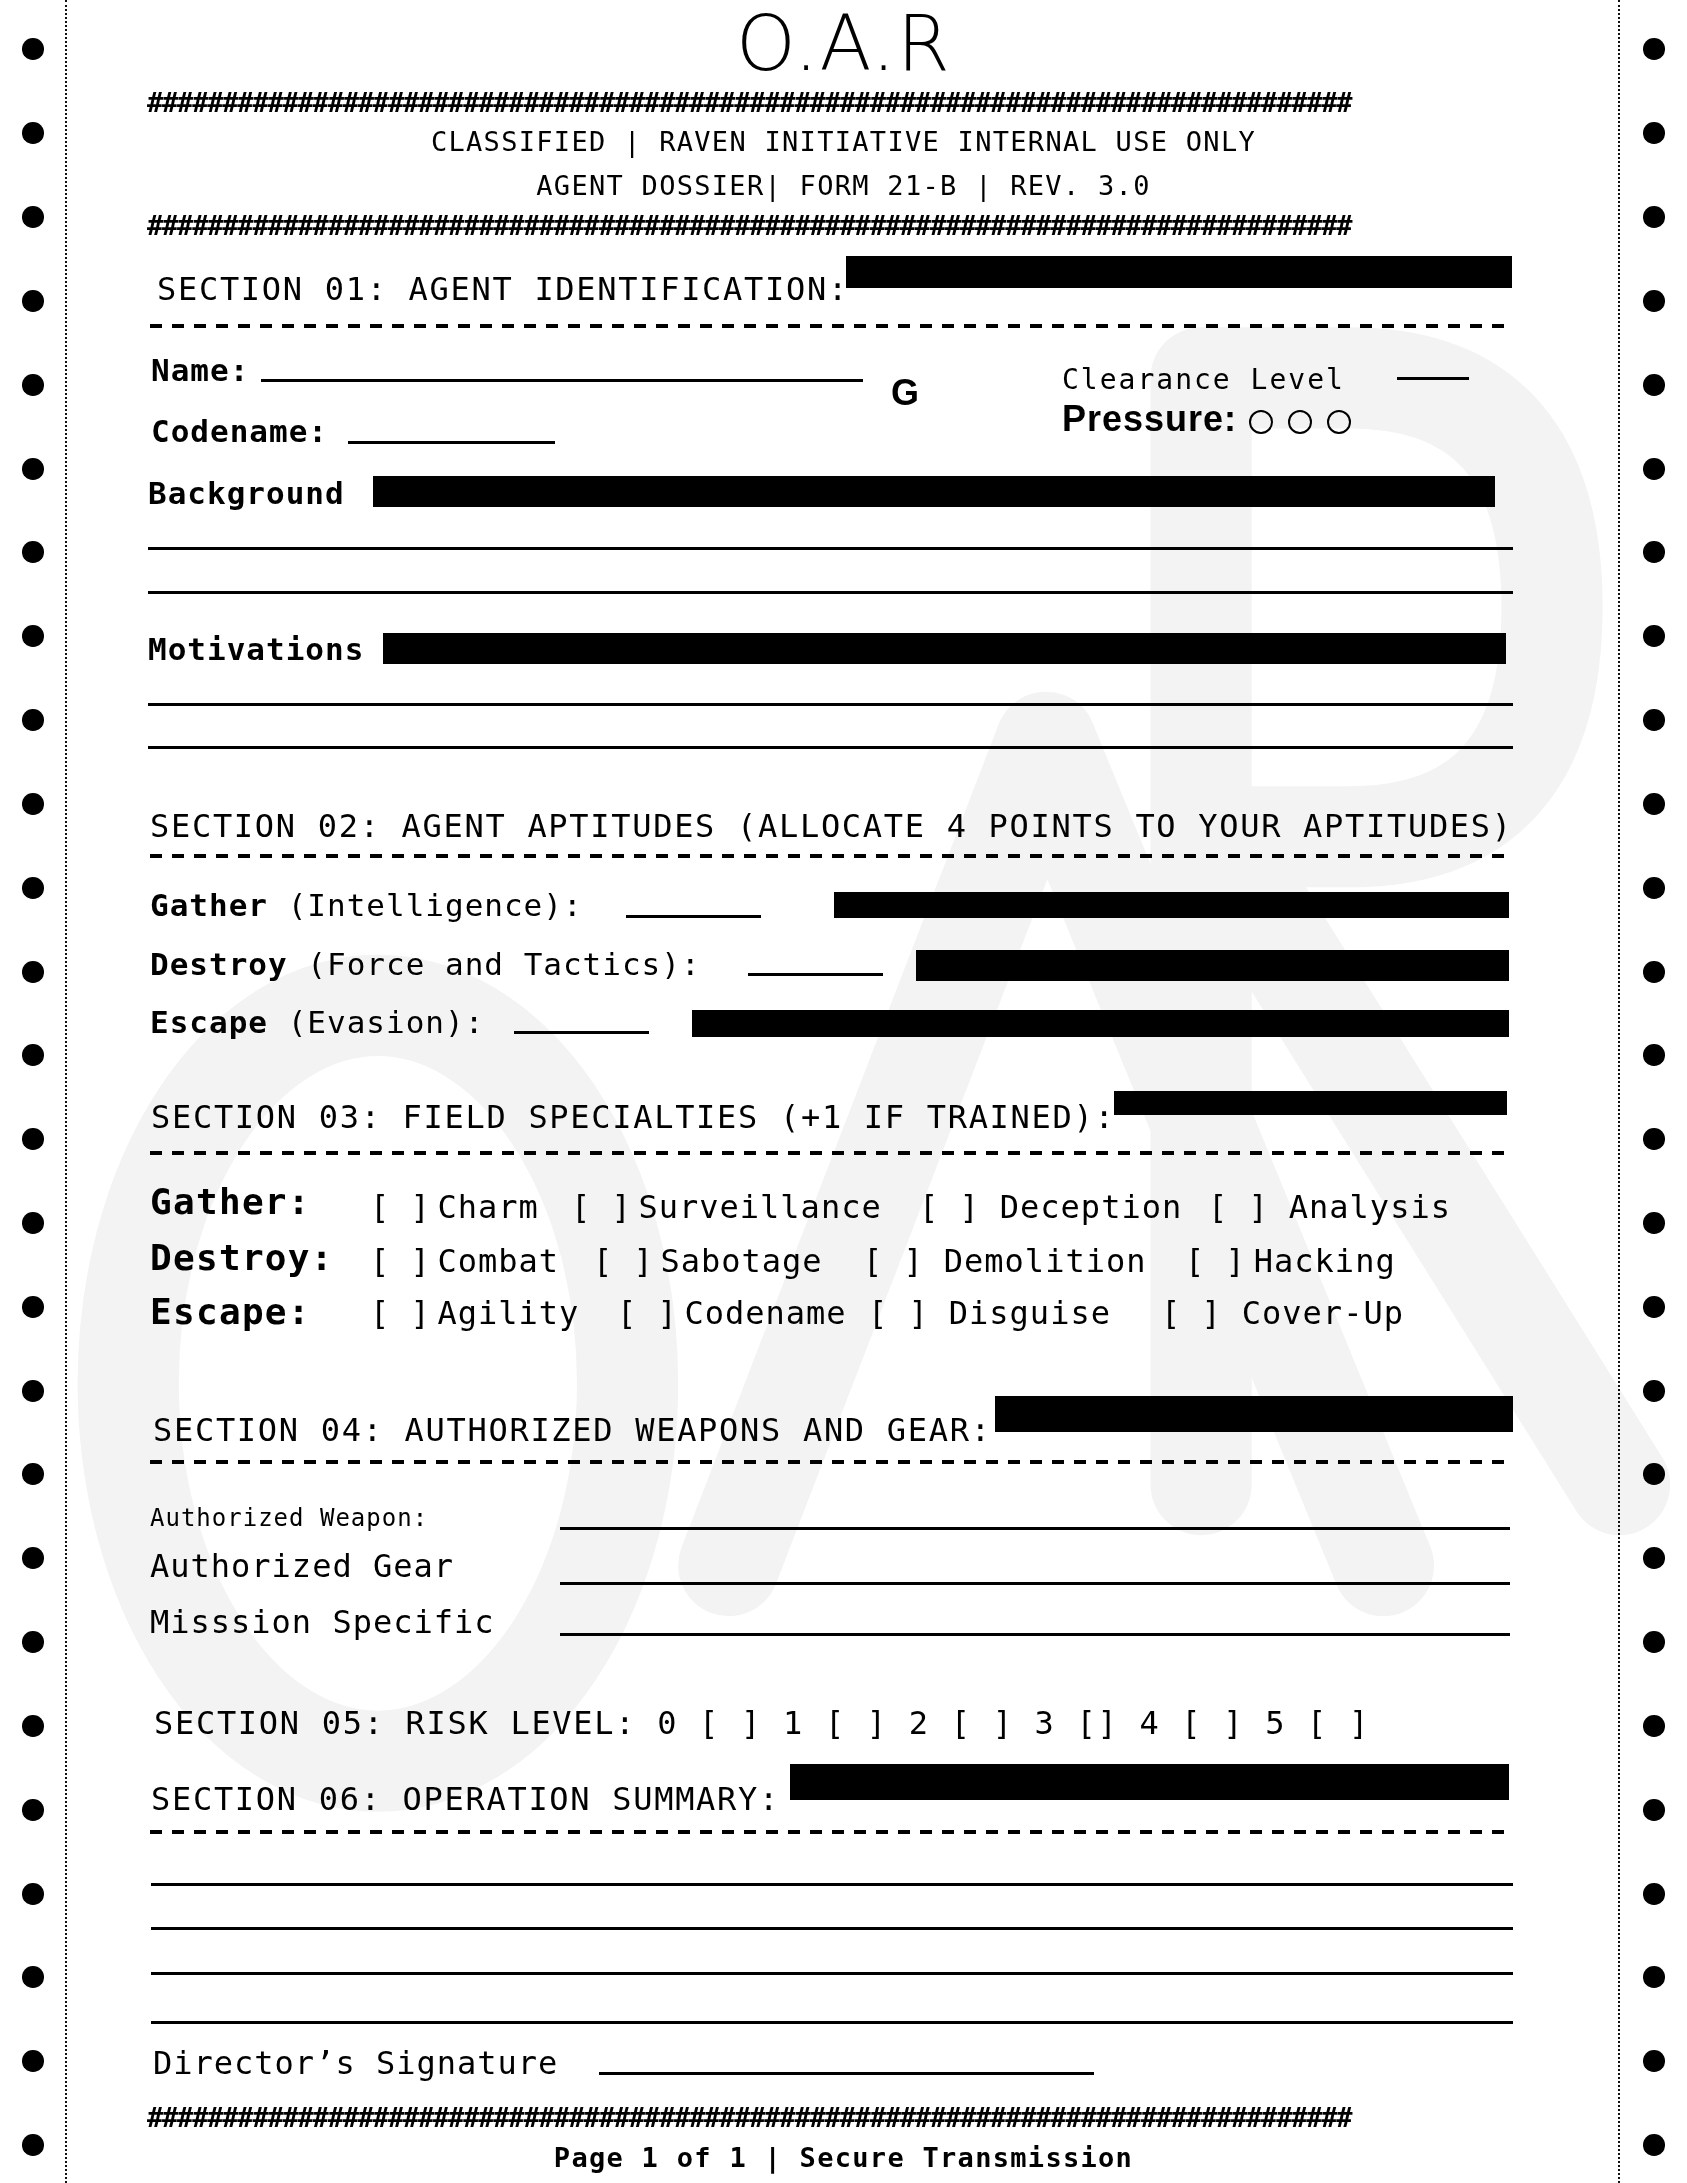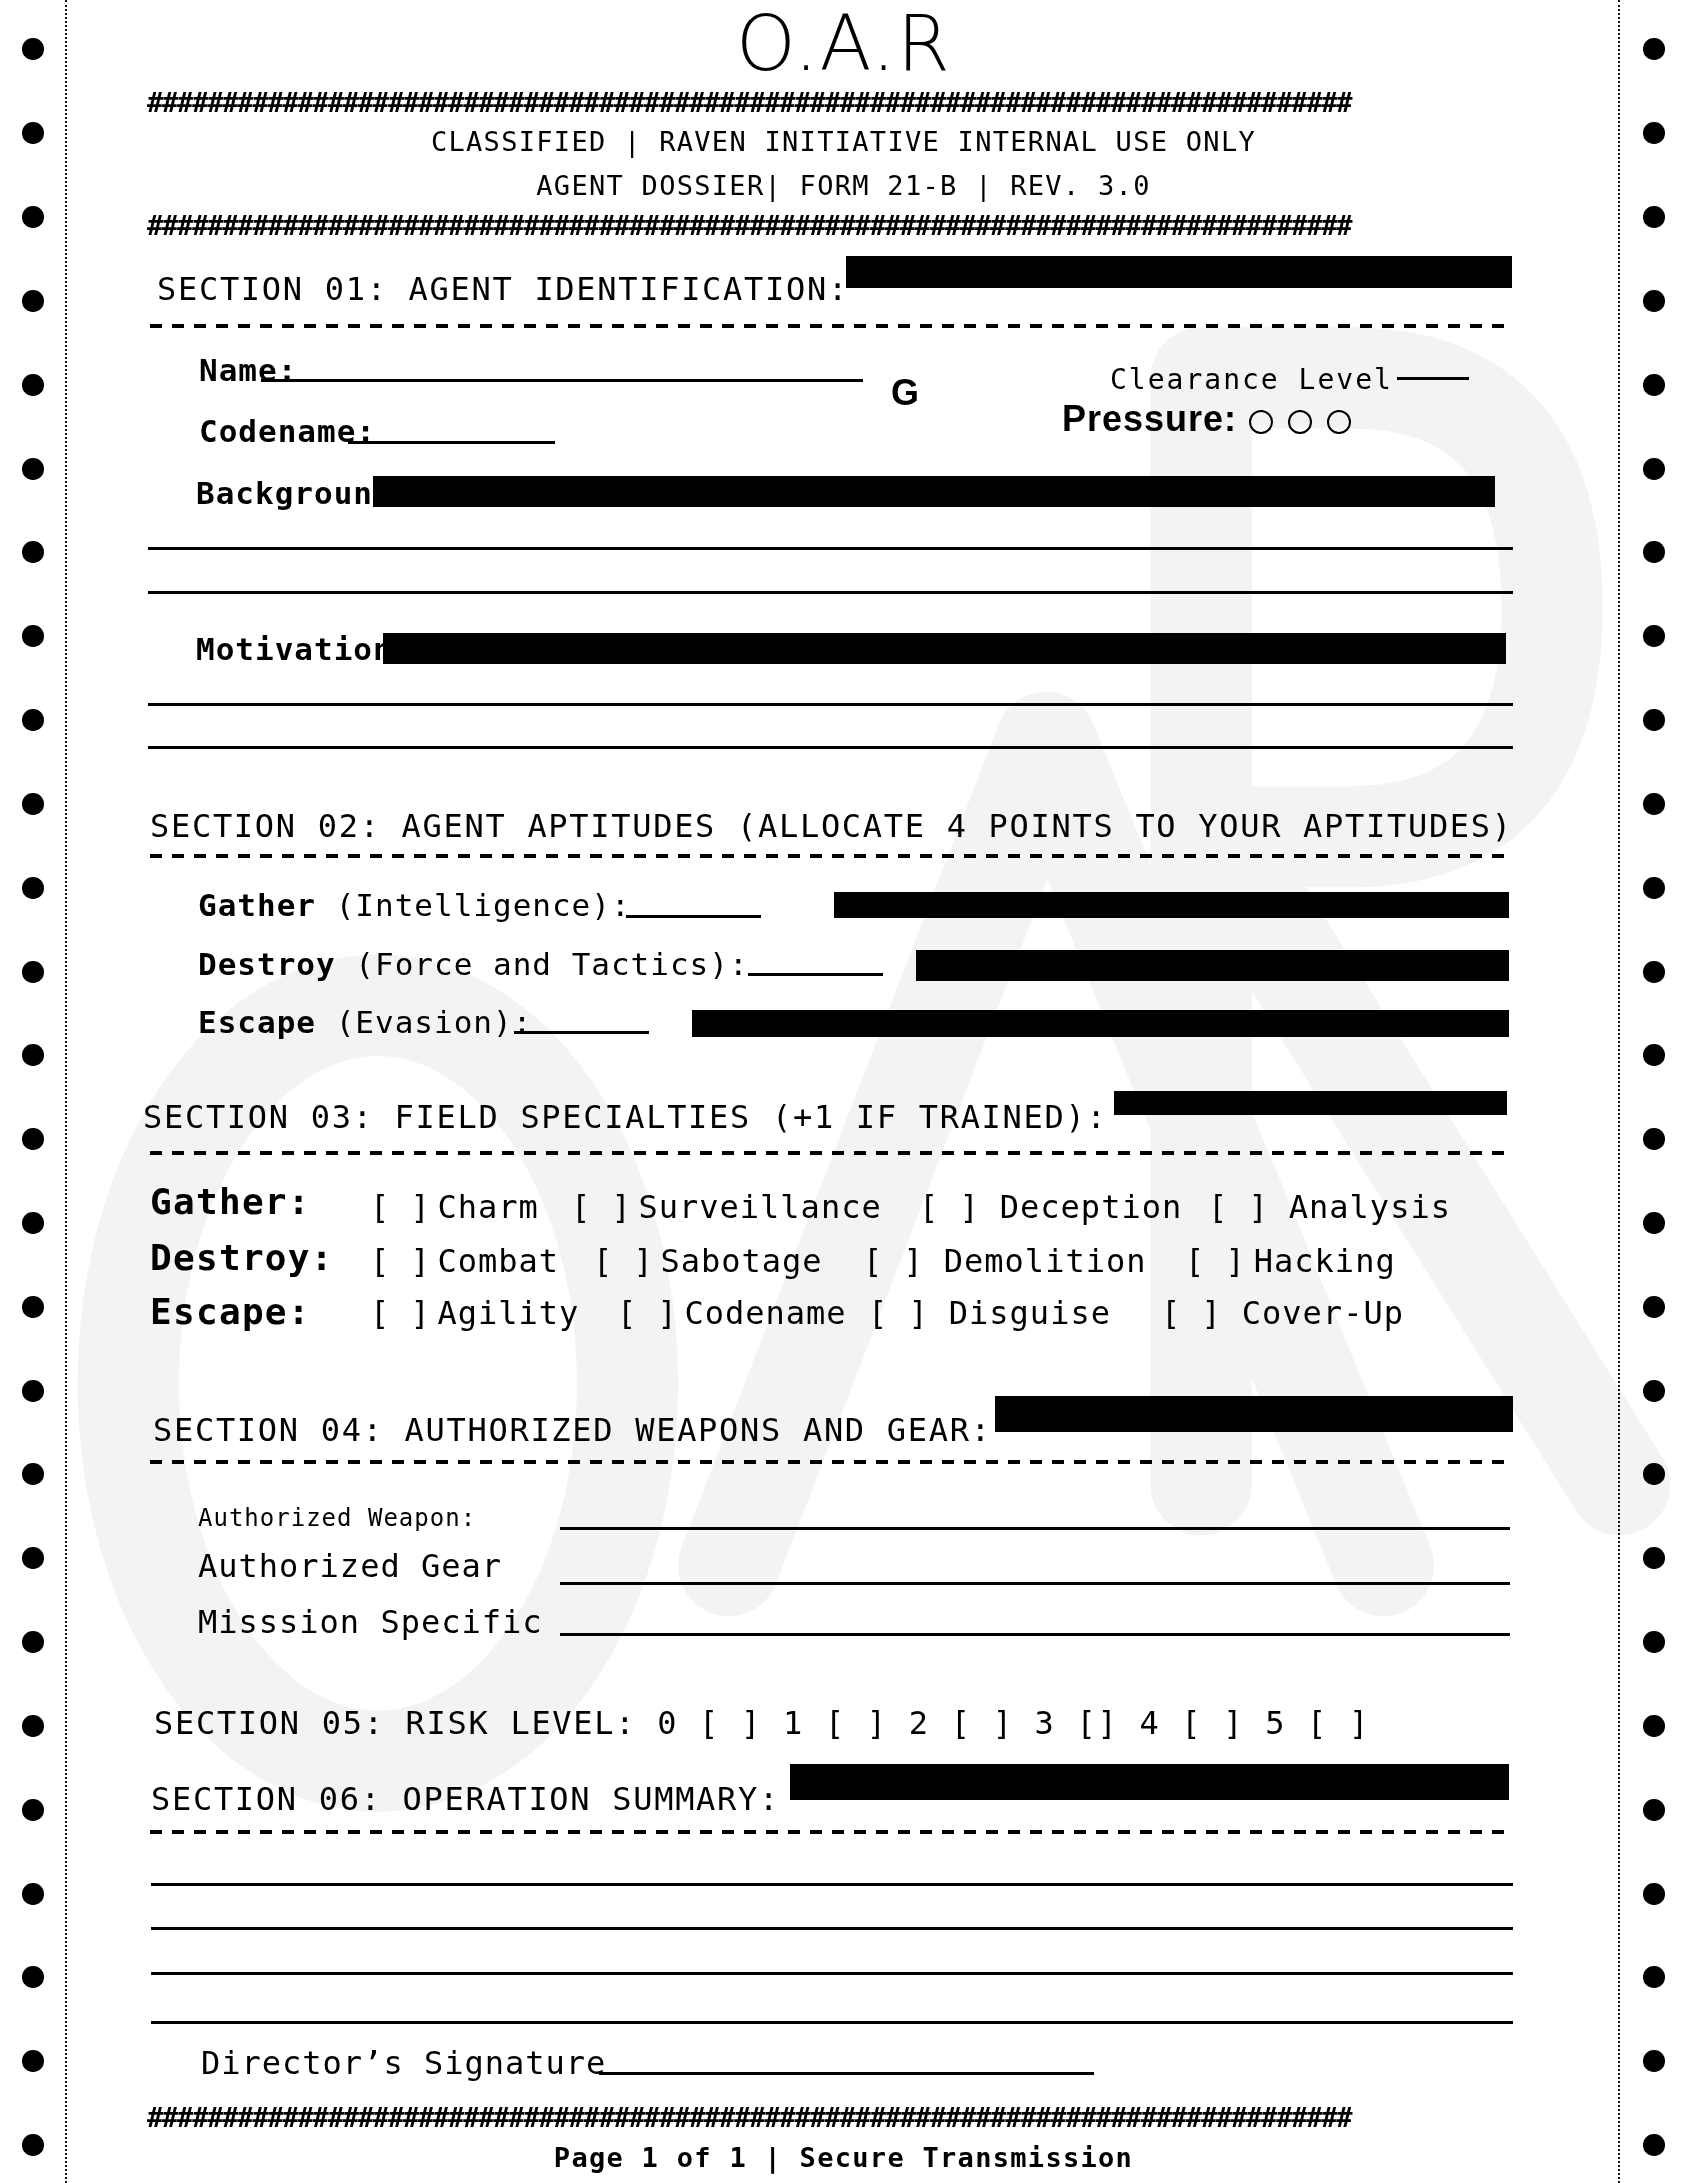--- a/index.html
+++ b/index.html
@@ -1,21 +1,21 @@
 <!DOCTYPE html>
 <html style="font-size:10.8px"><head>
 <meta charset="utf-8">
 <style>
   html, body { margin:0; padding:0; }
   body {
     width:1687px; height:2183px; position:relative; overflow:hidden;
     background:#ffffff; color:#000;
     font-family:"DejaVu Sans Mono","Liberation Mono",monospace;
   }
-  .mono { font-family:"DejaVu Sans Mono","Liberation Mono",monospace;margin-left:48px; }
+  .mono { font-family:"DejaVu Sans Mono","Liberation Mono",monospace; }
   .sans { font-family:"Liberation Sans","DejaVu Sans",sans-serif; }
 
   
   .watermark { position:absolute; left:0; top:0; width:1687px; height:2183px; pointer-events:none; }
 
   
   .perf-line { position:absolute; top:0; height:2183px; width:0; border-left:2.7px dotted #111; }
   .hole { position:absolute; width:21.6px; height:21.6px; border-radius:50%; background:#000; }
 
   
@@ -150,21 +150,21 @@
 </div>
 <div class="rule" style="left:748px; top:973px; width:135px"></div>
 <div class="redact" style="left:916px; top:950px; width:593px; height:31px"></div>
 
 <div class="label mono" style="left:150px; top:1004px">
   <span class="bold">Escape</span> <span>(Evasion):</span>
 </div>
 <div class="rule" style="left:514px; top:1031px; width:135px"></div>
 <div class="redact" style="left:692px; top:1010px; width:817px; height:27px"></div>
 
-<div class="sec" style="left:143px; top:1083px">SECTION 03: FIELD SPECIALTIES (+1 IF TRAINED):</div>
+<div class="sec" style="left:151px; top:1083px">SECTION 03: FIELD SPECIALTIES (+1 IF TRAINED):</div>
 <div class="redact" style="left:1114px; top:1091px; width:393px; height:24px"></div>
 <div class="dashrow" style="top:1151px"></div>
 
 <div class="spec-head" style="left:150px; top:1182px">Gather:</div>
 <div class="spec-head" style="left:150px; top:1238px">Destroy:</div>
 <div class="spec-head" style="left:150px; top:1292px">Escape:</div>
 
 <div class="spec-item" style="left:370px; top:1188px"><span>[ ]</span><span style="margin-left:6.7px">Charm</span></div>
 <div class="spec-item" style="left:571px; top:1188px"><span>[ ]</span><span style="margin-left:6.7px">Surveillance</span></div>
 <div class="spec-item" style="left:919px; top:1188px"><span>[ ]</span><span style="margin-left:20px">Deception</span></div>

